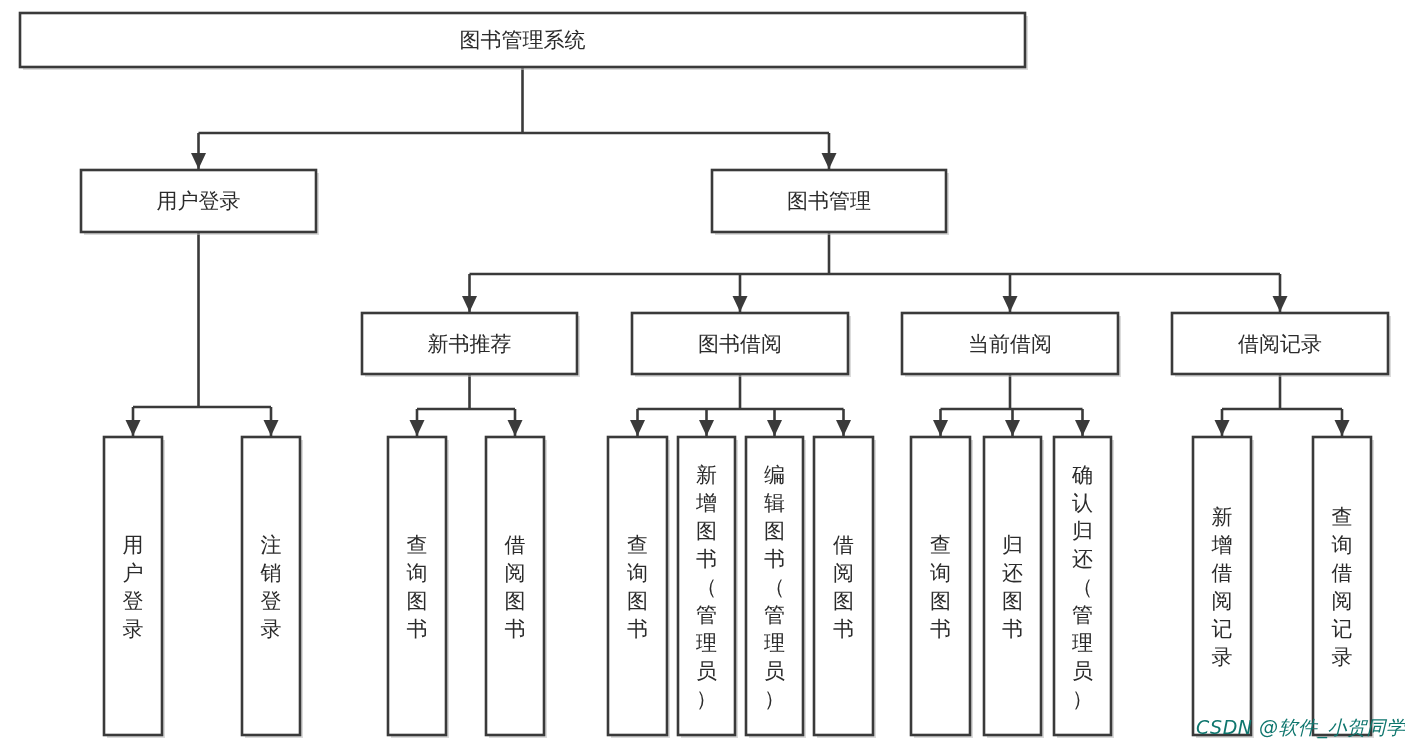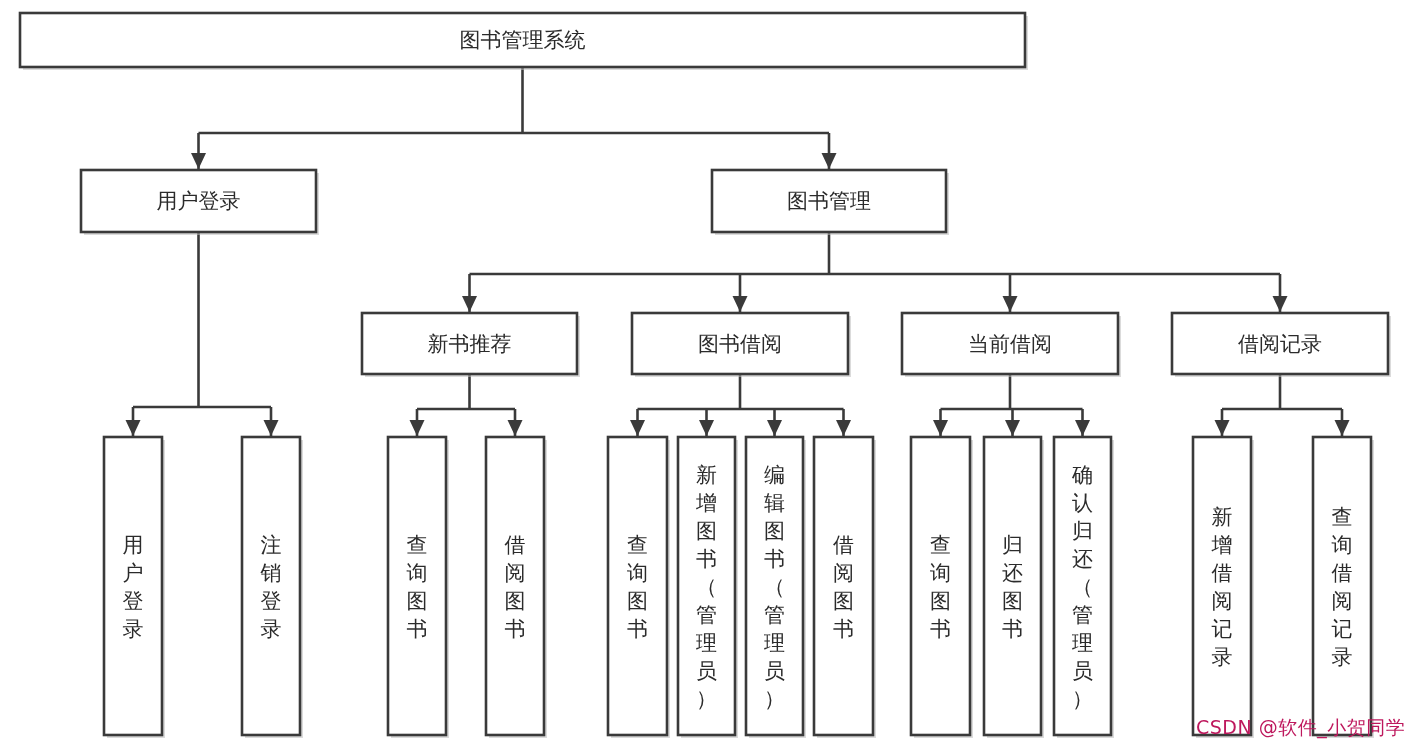--- a/index.html
+++ b/index.html
@@ -240,14 +240,14 @@
           <text x="1222" class="node-label-vertical"><tspan x="1222" y="524">新</tspan><tspan x="1222" y="552">增</tspan><tspan x="1222" y="580">借</tspan><tspan x="1222" y="608">阅</tspan><tspan x="1222" y="636">记</tspan><tspan x="1222" y="664">录</tspan></text>
         </g>
         <g>
           <rect x="1316" y="440" width="58" height="298" class="node-shadow"></rect>
           <rect x="1313" y="437" width="58" height="298" class="node-box"></rect>
           <text x="1342" class="node-label-vertical"><tspan x="1342" y="524">查</tspan><tspan x="1342" y="552">询</tspan><tspan x="1342" y="580">借</tspan><tspan x="1342" y="608">阅</tspan><tspan x="1342" y="636">记</tspan><tspan x="1342" y="664">录</tspan></text>
         </g>
       </g>
   </svg>
 
-  <div class="watermark-text" style="left: 1196px; top: 715px; color: #be185d;">CSDN @软件_小贺同学</div>
+  <div class="watermark-text" style="left: 1196px; top: 715px; color: #0f766e; font-style: italic;">CSDN @软件_小贺同学</div>
 </div>
 
 </body></html>

